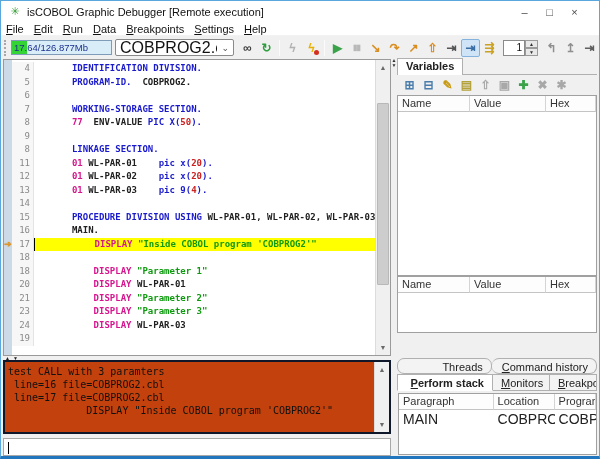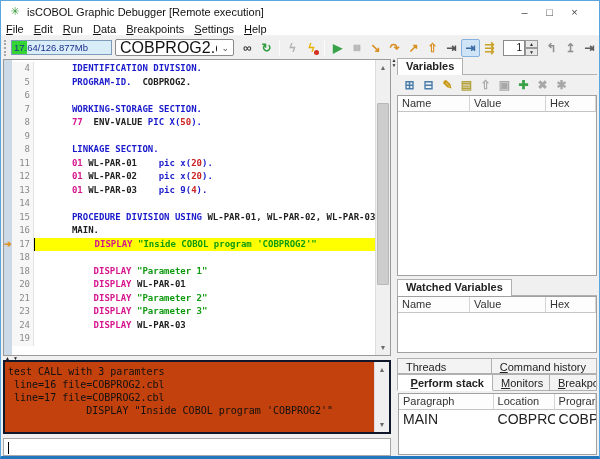--- a/index.html
+++ b/index.html
@@ -90,21 +90,21 @@
   #hsplit{position:absolute;left:2px;top:355px;width:388px;height:4px;background:#f0f0f0;display:flex;align-items:center;}
   #hsplit .ar{font-size:5px;color:#222;margin-left:2px;letter-spacing:1px;}
   #console{position:absolute;left:2px;top:359px;width:388px;height:74px;background:#c2410c;border:2px solid #0f172a;}
   #console-output{position:absolute;left:3px;top:3px;right:16px;bottom:0;overflow:hidden;}
   .cline{font:10px "DejaVu Sans Mono",monospace;line-height:13px;color:#111;white-space:pre;}
   #command-input{position:absolute;left:2px;top:437px;width:388px;height:18px;background:#fff;border:1px solid #a8a8a8;}
   #caret{position:absolute;left:4px;top:3px;width:1px;height:12px;background:#000;}
 
   #stackpanel{position:absolute;left:396px;top:357px;right:2px;height:97px;}
   #stack-tabs-top{display:flex;height:16px;}
-  #stack-tabs-top .tab{flex:1;text-align:left;background:#f3f3f3;margin:0;border-bottom:1px solid #b0b0b0;padding-top:2px;}
+  #stack-tabs-top .tab{flex:1;text-align:right;background:#f3f3f3;margin:0;border-bottom:1px solid #b0b0b0;padding-top:2px;border-radius:7px;}
   #stack-tabs-top .tab:nth-child(2){flex:1.15;border-left:none;}
   #stack-tabs-bottom{display:flex;height:17px;}
   #stack-tabs-bottom .tab{margin:0;text-align:right;background:#f3f3f3;border-bottom:1px solid #b0b0b0;padding-top:2px;}
   #stack-tabs-bottom .tab:nth-child(1){width:96px;}
   #stack-tabs-bottom .tab:nth-child(2){width:57px;border-left:none;}
   #stack-tabs-bottom .tab:nth-child(3){flex:1;border-left:none;}
   #stack-tabs-bottom .tab.sel{background:#fff;top:0;font-weight:bold;border-bottom:1px solid #fff;}
   #stack-table{background:#fff;border:1px solid #a0a0a0;position:absolute;left:1px;right:0;top:35px;bottom:0;}
 </style>
 </head>
@@ -313,23 +313,20 @@
         </div>
       <div class="panelbox" style="height:181px;">
         <div id="curvars-table">
             <div class="trow thead">
               <div class="tcell" style="width: 72px;">Name</div>
               <div class="tcell" style="width: 76px;">Value</div>
               <div class="tcell" style="width: 50px;">Hex</div>
             </div>
           </div>
       </div>
-      <div class="tabstrip" style="margin-top:3px;">
-        <div class="tab sel">Watched Variables</div>
-      </div>
       <div class="panelbox" style="height:57px;">
         <div id="watchvars-table">
             <div class="trow thead">
               <div class="tcell" style="width: 72px;">Name</div>
               <div class="tcell" style="width: 76px;">Value</div>
               <div class="tcell" style="width: 50px;">Hex</div>
             </div>
           </div>
       </div>
     </div>

